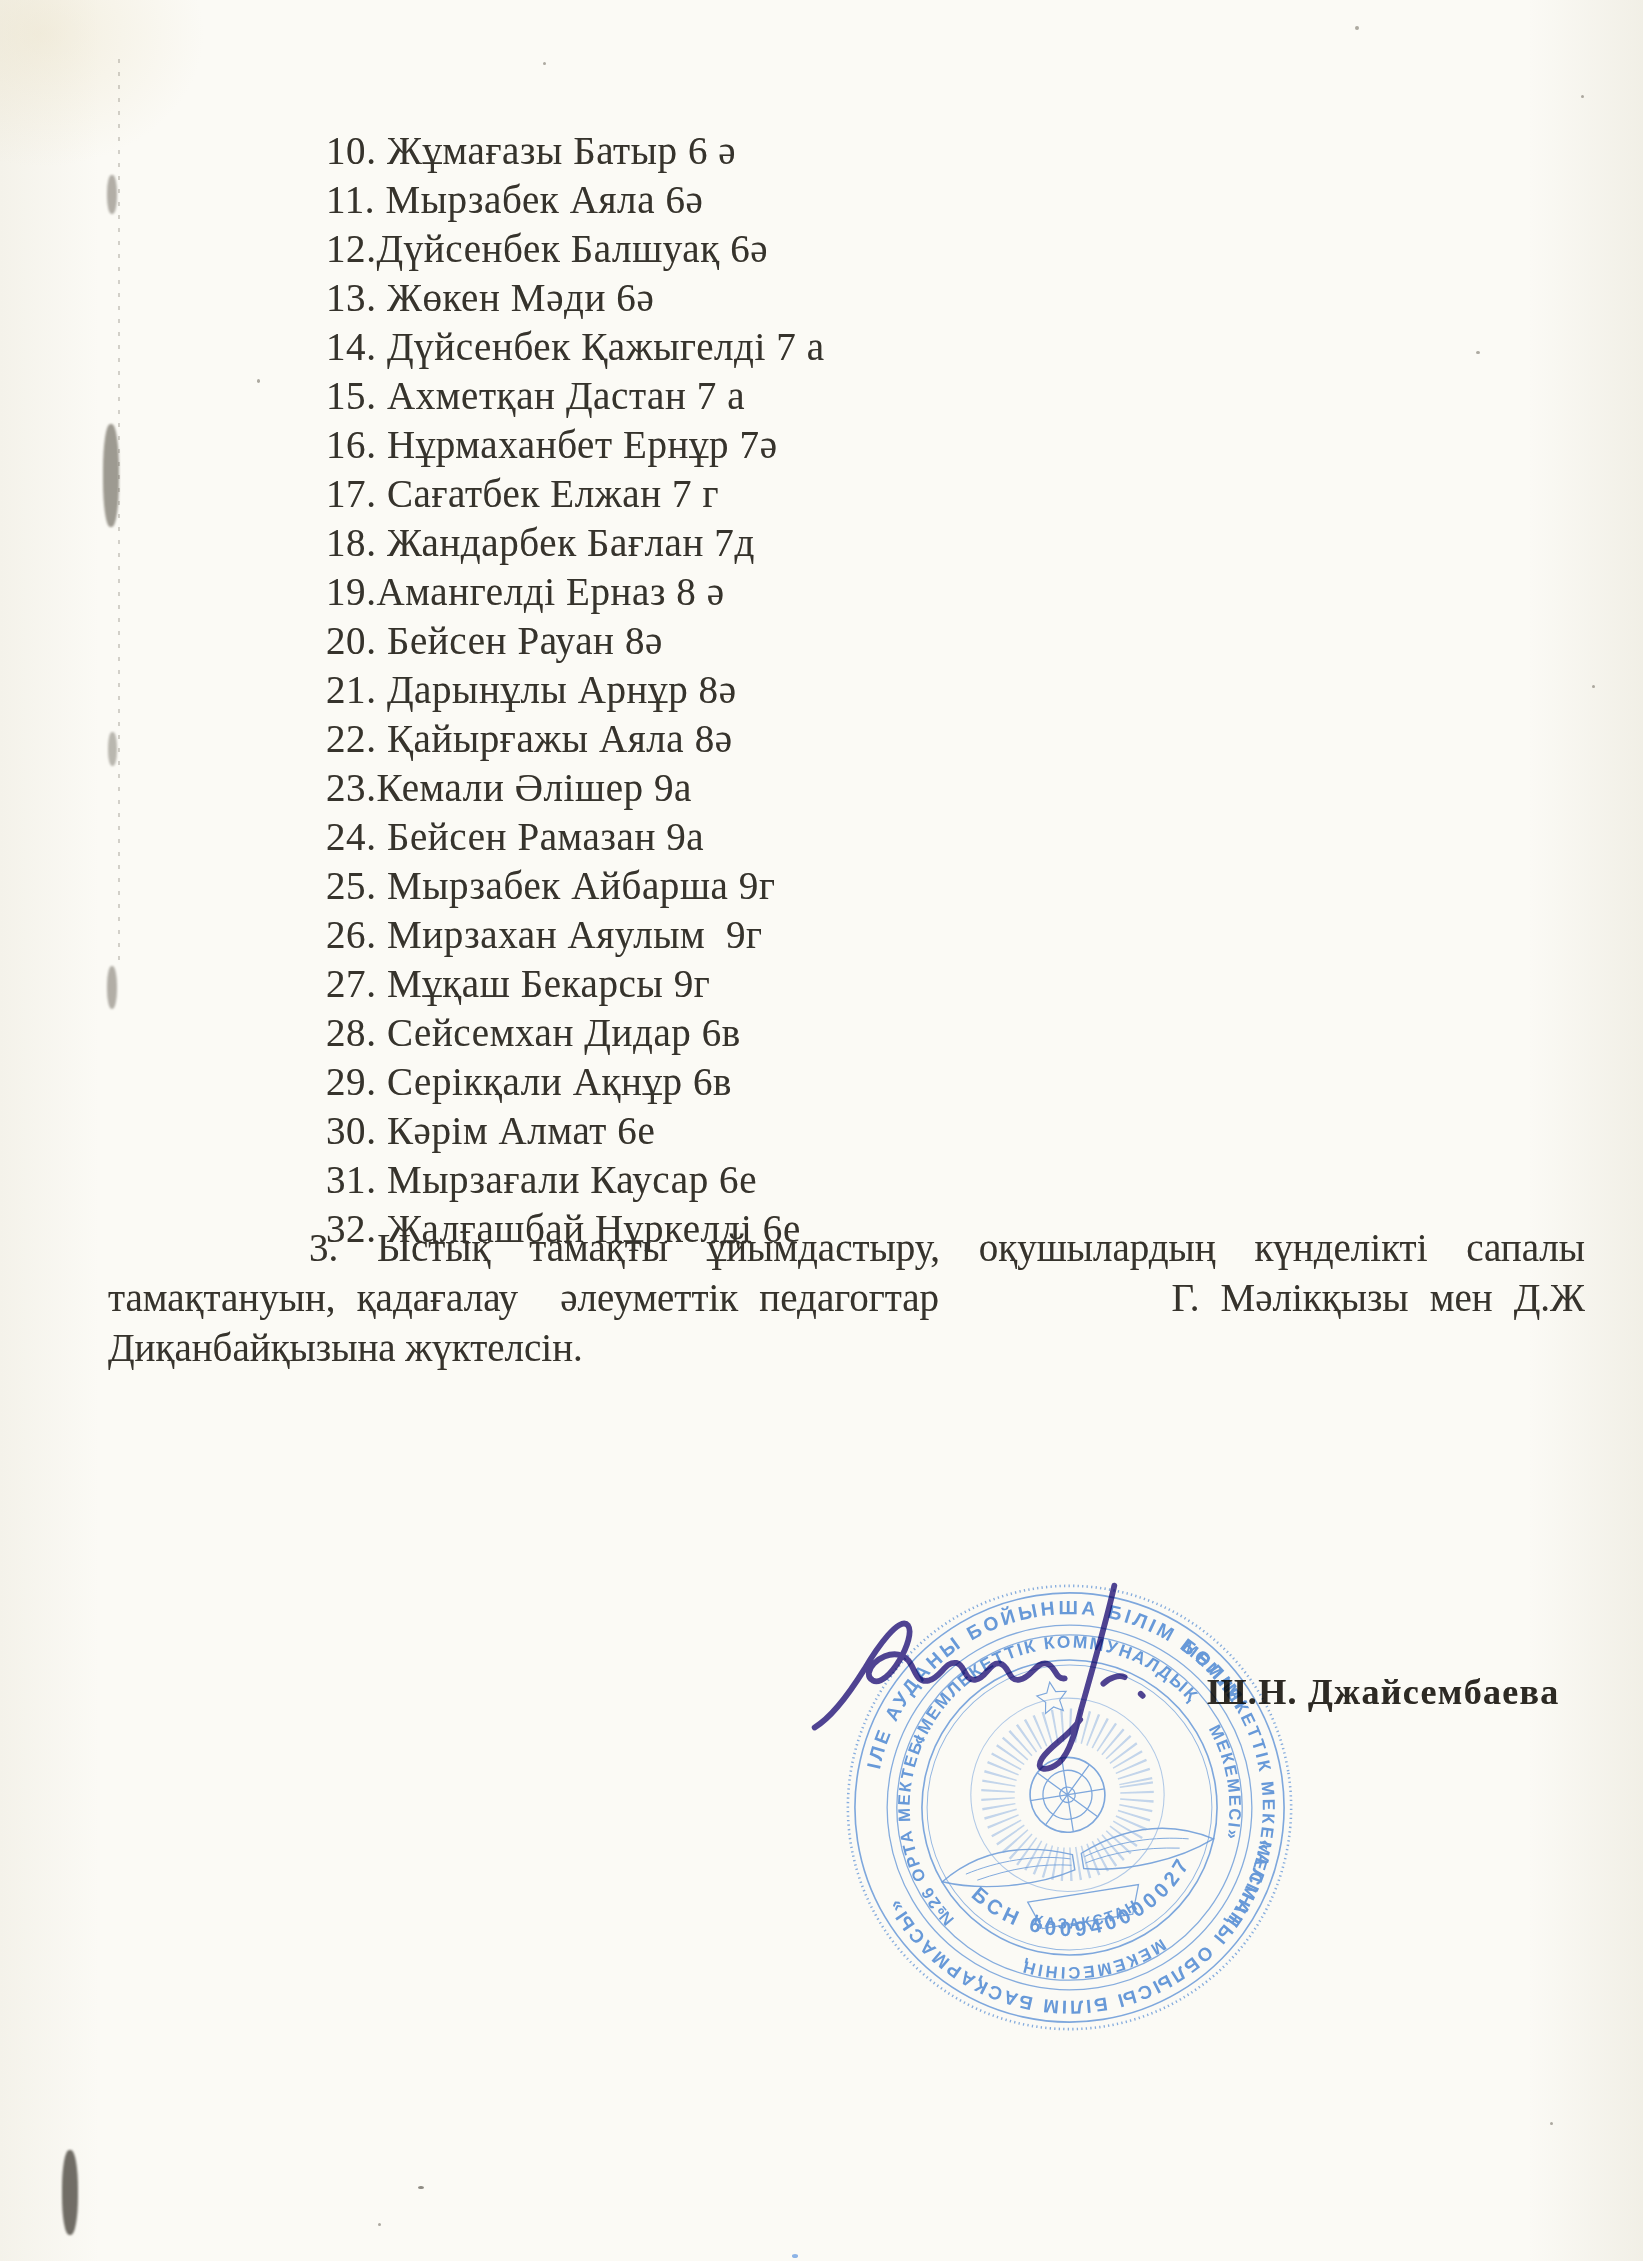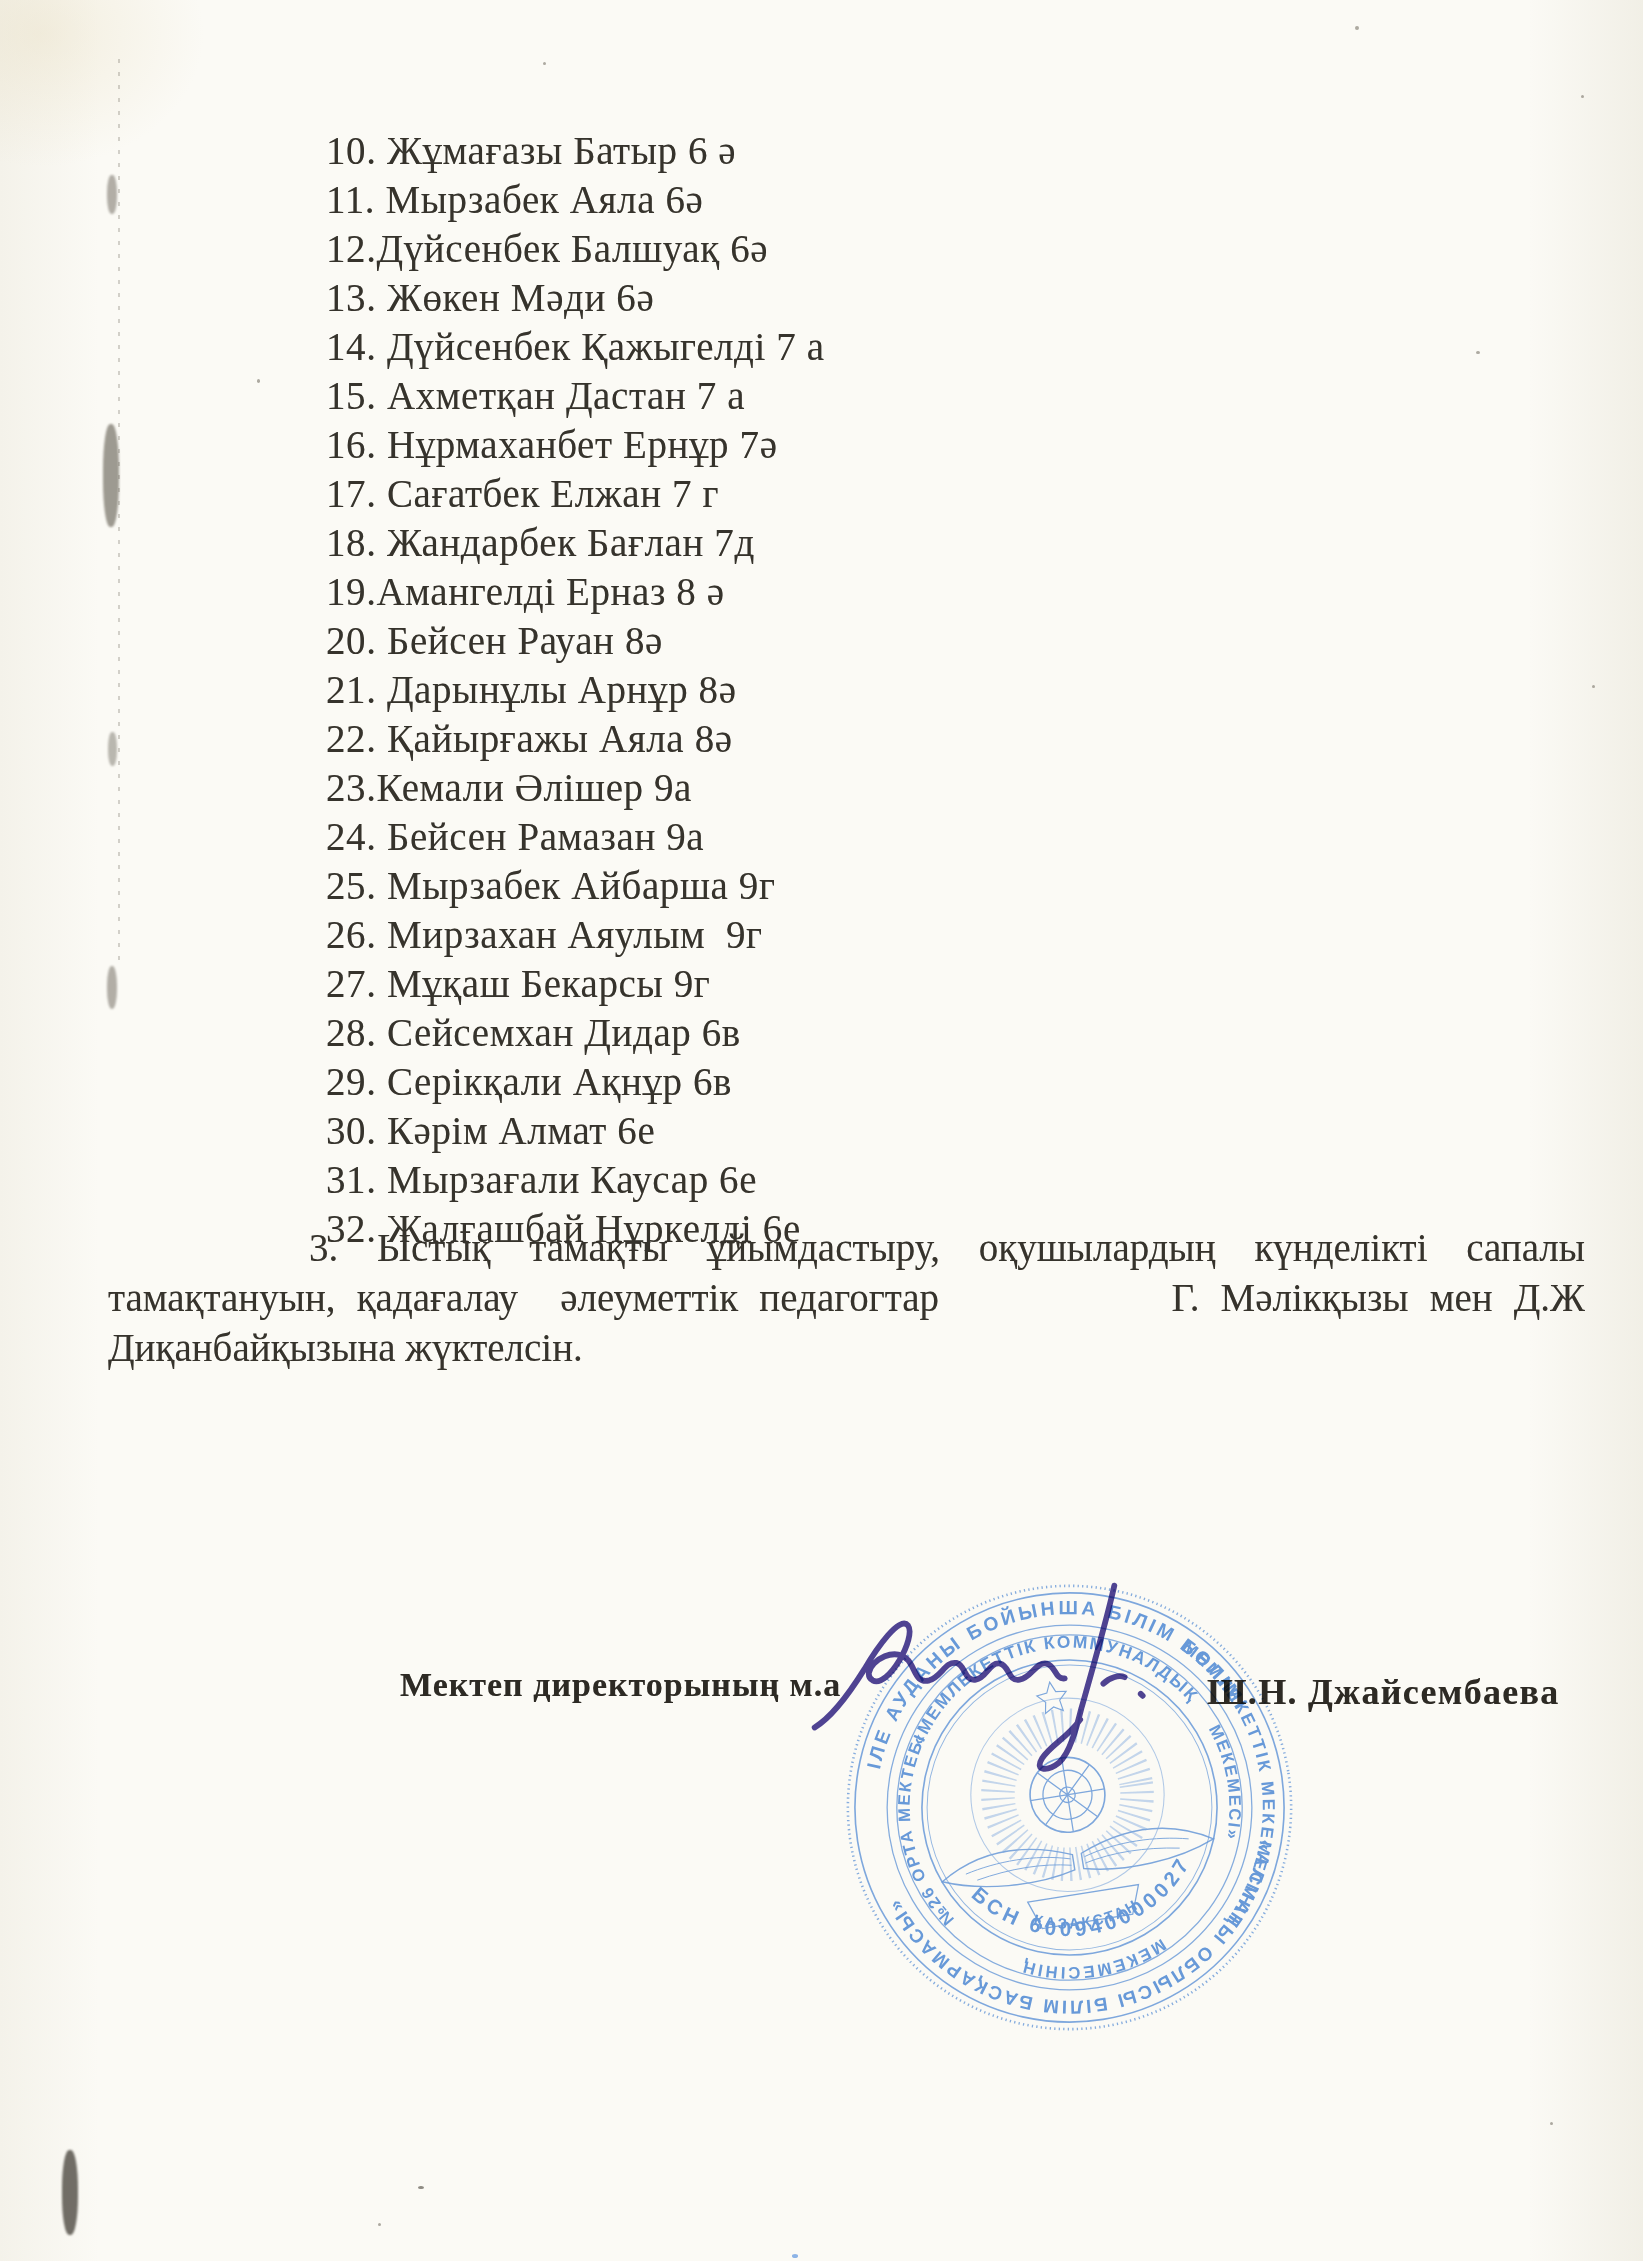--- a/index.html
+++ b/index.html
@@ -39,21 +39,20 @@
 
 <div class="page">
   <div class="corner-tint"></div>
 
   <div class="student-list"><div>10. Жұмағазы Батыр 6 ә</div><div>11. Мырзабек Аяла 6ә</div><div>12.Дүйсенбек Балшуақ 6ә</div><div>13. Жөкен Мәди 6ә</div><div>14. Дүйсенбек Қажыгелді 7 а</div><div>15. Ахметқан Дастан 7 а</div><div>16. Нұрмаханбет Ернұр 7ә</div><div>17. Сағатбек Елжан 7 г</div><div>18. Жандарбек Бағлан 7д</div><div>19.Амангелді Ерназ 8 ә</div><div>20. Бейсен Рауан 8ә</div><div>21. Дарынұлы Арнұр 8ә</div><div>22. Қайырғажы Аяла 8ә</div><div>23.Кемали Әлішер 9а</div><div>24. Бейсен Рамазан 9а</div><div>25. Мырзабек Айбарша 9г</div><div>26. Мирзахан Аяулым  9г</div><div>27. Мұқаш Бекарсы 9г</div><div>28. Сейсемхан Дидар 6в</div><div>29. Серікқали Ақнұр 6в</div><div>30. Кәрім Алмат 6е</div><div>31. Мырзағали Каусар 6е</div><div>32. Жалғашбай Нұркелді 6е</div></div>
 
   <div class="body-text">
     <p>3. Ыстық тамақты ұйымдастыру, оқушылардың күнделікті сапалы тамақтануын, қадағалау &nbsp;әлеуметтік педагогтар &nbsp;&nbsp;&nbsp;&nbsp;&nbsp;&nbsp;&nbsp;&nbsp;&nbsp; Г. Мәлікқызы мен Д.Ж Диқанбайқызына жүктелсін.</p>
   </div>
 
-  <div class="sig-role">Мектеп директорының м.а</div>
   <div class="sig-name">Ш.Н. Джайсембаева</div>
 
   <svg class="stamp" viewBox="0 0 790 790" xmlns="http://www.w3.org/2000/svg">
     <g transform="rotate(-9 395 395)" stroke="#5d94df" fill="none">
 
       <defs>
         <path id="arcTopOuter" d="M 95 395 A 300 300 0 0 1 695 395"></path>
         <path id="arcRightOuter" d="M 395 95 A 300 300 0 0 1 395 695"></path>
         <path id="arcBottomOuter" d="M 695 395 A 300 300 0 0 1 95 395"></path>
         <path id="arcTopMid" d="M 147 395 A 248 248 0 0 1 643 395"></path>

